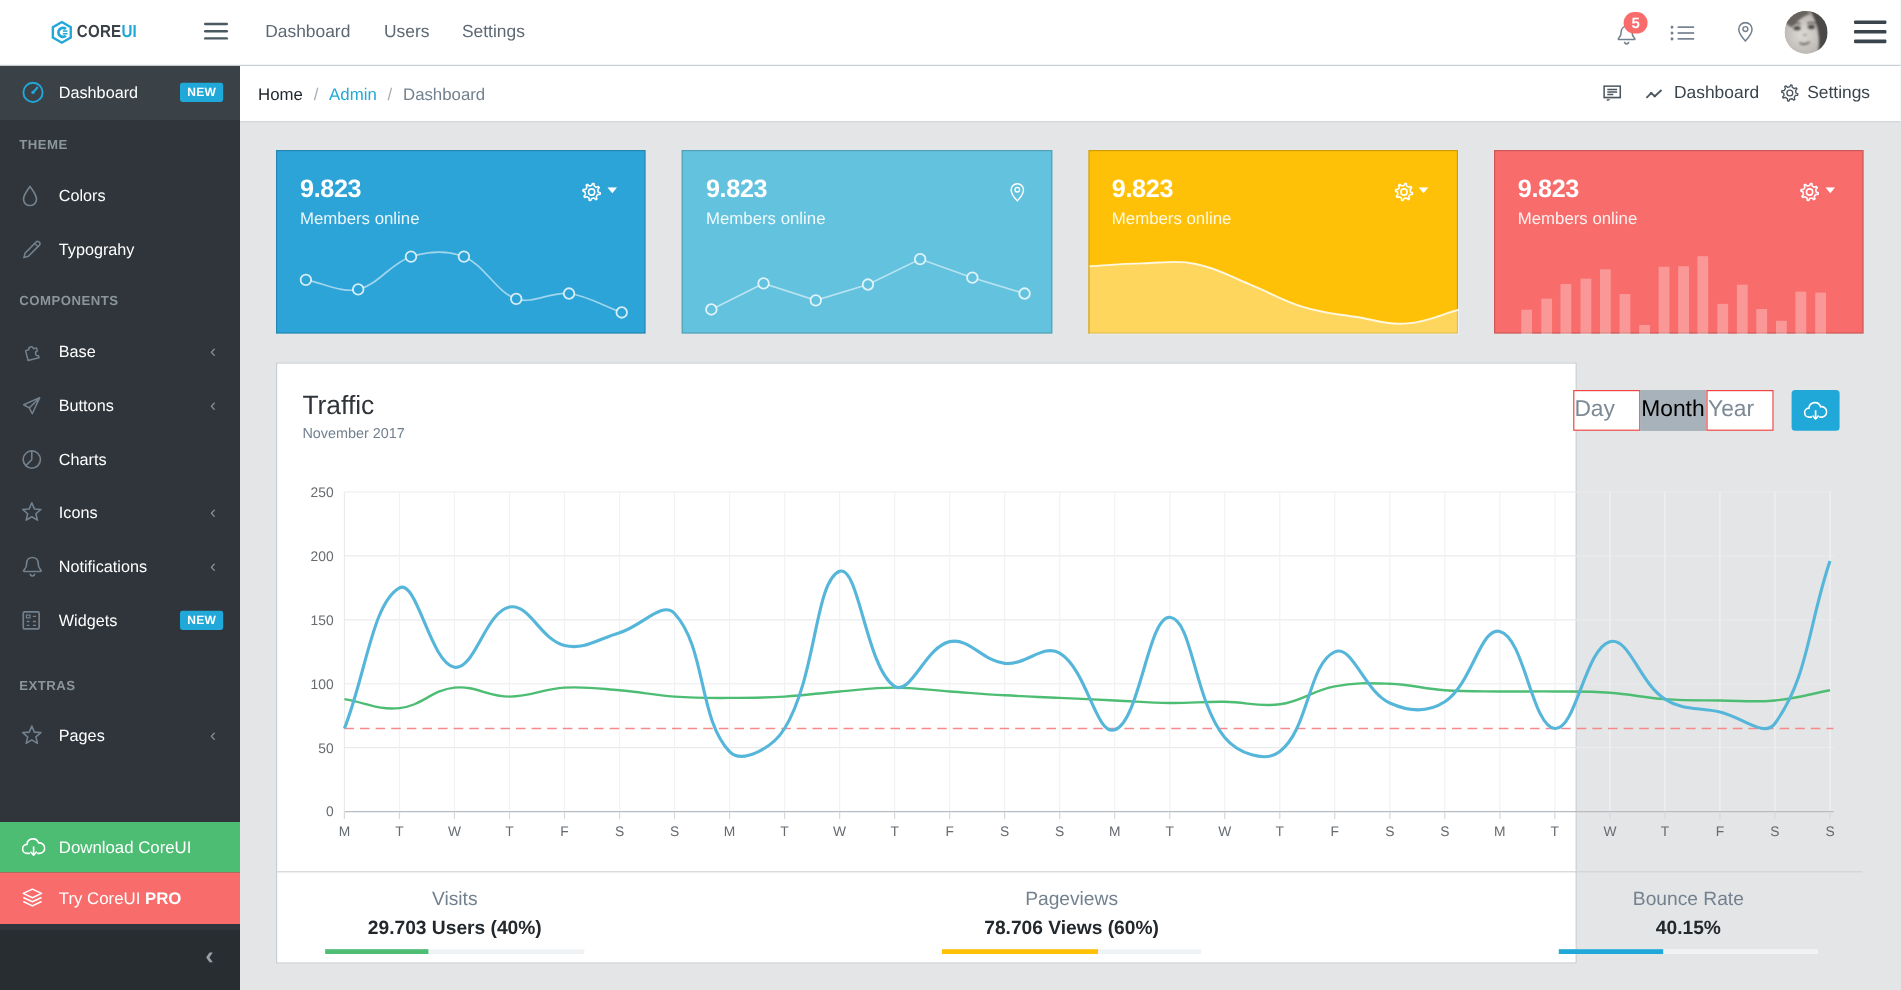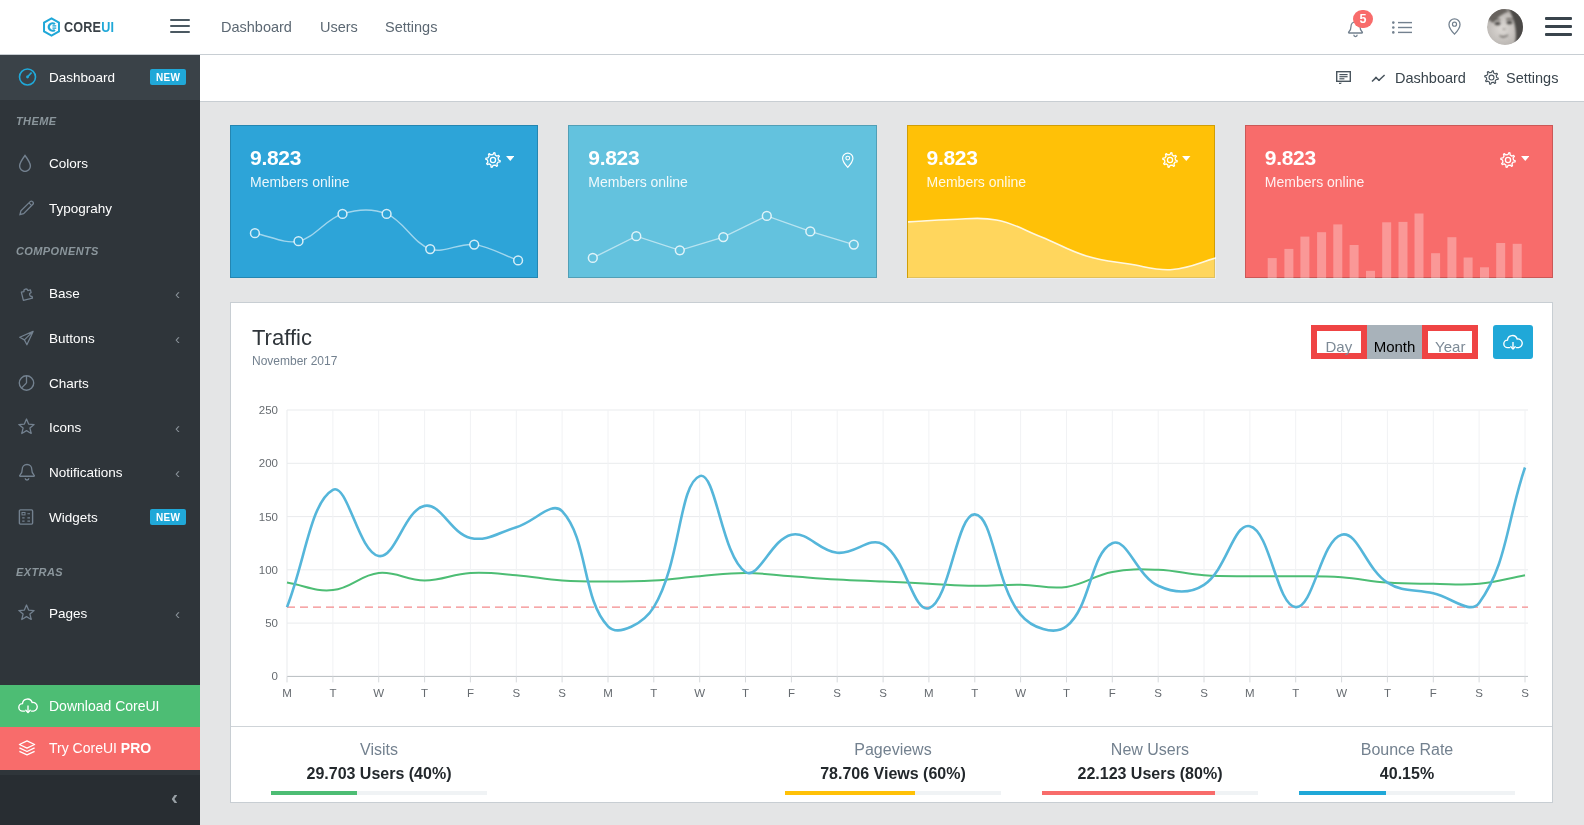--- a/index.html
+++ b/index.html
@@ -13,46 +13,46 @@
 .toggler-r { position:absolute; left:1545px; top:17px; width:27px; }
 .toggler-r span { height:3px; background:#39444c; margin-bottom:5px; }
 .nav-link { position:absolute; top:0; height:55px; line-height:55px; color:#5c6873; font-size:14.5px; }
 
 #sidebar { position:absolute; left:0; top:55px; width:200px; height:770px; background:#2f353a; }
 .sb-item { position:absolute; left:0; width:200px; height:44.8px; color:#fff; font-size:13.5px; }
 .sb-item.active { background:#3a4248; }
 .sb-ico { position:absolute; left:18px; top:50%; transform:translateY(-50%); width:20px; text-align:center; }
 .sb-ico svg { vertical-align:middle; }
 .sb-txt { position:absolute; left:49px; top:50%; transform:translateY(-50%); }
-.sb-title { position:absolute; left:16px; width:184px; height:37px; line-height:37px; color:#8b969c; font-size:11px; font-weight:bold; letter-spacing:.4px;font-style:italic; }
+.sb-title { position:absolute; left:16px; width:184px; height:37px; line-height:37px; color:#8b969c; font-size:11px; font-weight:bold; letter-spacing:.4px; }
 .sb-new { position:absolute; left:150px; top:50%; transform:translateY(-50%); background:#20a8d8; color:#fff; font-size:10px; font-weight:bold; padding:3px 6px 2px; border-radius:2px; letter-spacing:.3px; }
 .sb-chev { position:absolute; left:175px; top:50%; transform:translateY(-50%); color:#8a9299; font-size:15px; }
 .sb-dl { position:absolute; left:0; top:629.5px; width:200px; height:42.5px; background:#4dbd74; color:#fff; font-size:14px; }
 .sb-try { position:absolute; left:0; top:672px; width:200px; height:42.5px; background:#f86c6b; color:#fff; font-size:14px; }
 .sb-min { position:absolute; left:0; top:720px; width:200px; height:50px; background:#282d32; }
 .sb-min span { position:absolute; left:171px; top:10px; color:#99a0a6; font-size:21px; font-weight:bold; }
 
 #crumb { position:absolute; left:200px; top:55px; width:1384px; height:47px; background:#fff; border-bottom:1px solid #c8ced3; font-size:14px; }
 #crumb .home { color:#23282c; } #crumb .sep { color:#a6aeb5; padding:0 9px; }
 #crumb .adm { color:#20a8d8; } #crumb .cur { color:#73818f; }
 .crumb-menu { position:absolute; top:0; height:46px; line-height:46px; color:#39444c; font-size:14.5px; }
 
 .card { position:absolute; border-radius:0; }
 .ccard { top:125px; height:153px; width:308.3px; color:#fff; border:1px solid rgba(0,0,0,.18); }
 .num { position:absolute; left:19px; top:20px; font-size:21px; font-weight:bold; letter-spacing:-.3px; }
 .sub { position:absolute; left:19px; top:48px; font-size:14px; color:rgba(255,255,255,.9); }
 .cgear { position:absolute; right:36px; top:26px; }
 .ccaret { position:absolute; right:23px; top:30px; }
 .cgear svg, .ccaret svg, .abs svg, .sb-ico svg, .btn-cloud svg { display:block; }
 
-#traffic { left:230px; top:302px; width:1323px; height:500.5px; background:#fff; border:1px solid #c8ced3; }
+#traffic { left:230px; top:302px; width:1084px; height:500.5px; background:#fff; border:1px solid #c8ced3; }
 #t-title { position:absolute; left:21px; top:22px; font-size:22px; color:#2f353a; }
 #t-sub { position:absolute; left:21px; top:51px; font-size:12px; color:#73818f; }
 .btn-group { position:absolute; left:1080px; top:22px; width:167px; height:34px; }
-.btn { position:absolute; top:0; width:55.7px; height:34px; border:6px solid #ef4444; background:#fff; color:#7d8a96; font-size:15px; text-align:center; line-height:32px; }
+.btn { position:absolute; top:0; width:55.7px; height:34px; border:1px solid #ef4444; background:#fff; color:#7d8a96; font-size:19px; text-align:left; line-height:32px; }
 .btn.active { background:#a8b2ba; border-color:#a8b2ba; color:#000000; }
 .btn-cloud { position:absolute; left:1262px; top:22px; width:40px; height:34px; background:#20a8d8; border-radius:3px; padding:9px 0 0 10px; }
 
 #t-divider { position:absolute; left:0; top:423px; width:1321px; height:1px; background:#cfd4d8; }
 .lg-col { position:absolute; top:438px; width:264.6px; text-align:center; }
 .lg-t { font-size:16px; color:#73818f; }
 .lg-v { font-size:16px; font-weight:bold; color:#23282c; margin-top:6px; }
 .lg-track { margin:8px 24px 0; height:4px; background:#f0f3f5; position:relative; }
 .lg-bar { position:absolute; left:0; top:0; height:4px; }
 </style></head>
@@ -255,20 +255,21 @@
         </svg>
       </span>
       <span class="sb-txt" style="top:21px">Try CoreUI <b>PRO</b></span>
     </div>
   <div class="sb-min">
       <span>‹</span>
     </div>
 </div>
 
 <div id="crumb">
+  <div style="position:absolute;left:15px;top:0;height:46px;line-height:46px"><span class="home">Home</span><span class="sep">/</span><span class="adm">Admin</span><span class="sep">/</span><span class="cur">Dashboard</span></div>
   <div class="abs" style="left:1136px;top:16px">
       <svg width="15" height="13" viewBox="0 0 15 13">
         <rect x=".7" y=".7" width="13.6" height="9.6" fill="none" stroke="#4a555e" stroke-width="1.4"></rect>
         <path d="M3 11.8v2.6l3-2.6z" fill="#4a555e"></path>
         <line x1="3.4" y1="3.6" x2="11.6" y2="3.6" stroke="#4a555e" stroke-width="1.2"></line>
         <line x1="3.4" y1="5.7" x2="11.6" y2="5.7" stroke="#4a555e" stroke-width="1.2"></line>
         <line x1="3.4" y1="7.8" x2="8.4" y2="7.8" stroke="#4a555e" stroke-width="1.2"></line>
       </svg>
     </div>
   <div class="abs" style="left:1171px;top:19px">
@@ -407,27 +408,20 @@
       <div class="lg-v">29.703 Users (40%)</div>
       <div class="lg-track">
         <div class="lg-bar" style="width:40%;background:#4dbd74"></div>
       </div>
     </div>
     <div class="lg-col" style="left:529.7px">
       <div class="lg-t">Pageviews</div>
       <div class="lg-v">78.706 Views (60%)</div>
       <div class="lg-track">
         <div class="lg-bar" style="width:60%;background:#ffc107"></div>
-      </div>
-    </div>
-    <div class="lg-col" style="left:786.7px">
-      <div class="lg-t">New Users</div>
-      <div class="lg-v">22.123 Users (80%)</div>
-      <div class="lg-track">
-        <div class="lg-bar" style="width:80%;background:#f86c6b"></div>
       </div>
     </div>
     <div class="lg-col" style="left:1043.7px">
       <div class="lg-t">Bounce Rate</div>
       <div class="lg-v">40.15%</div>
       <div class="lg-track">
         <div class="lg-bar" style="width:40.15%;background:#20a8d8"></div>
       </div>
     </div>
 </div>

